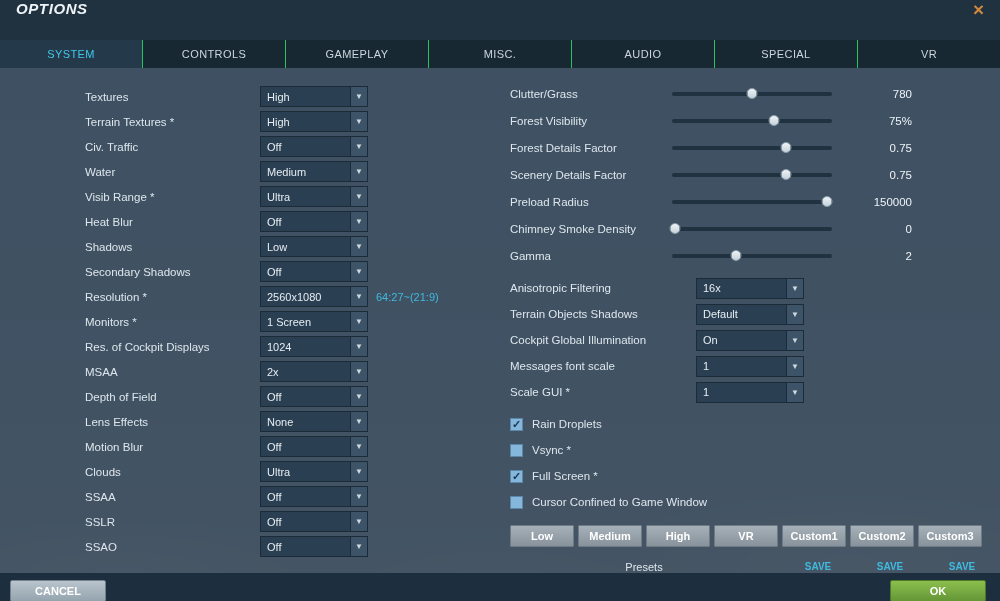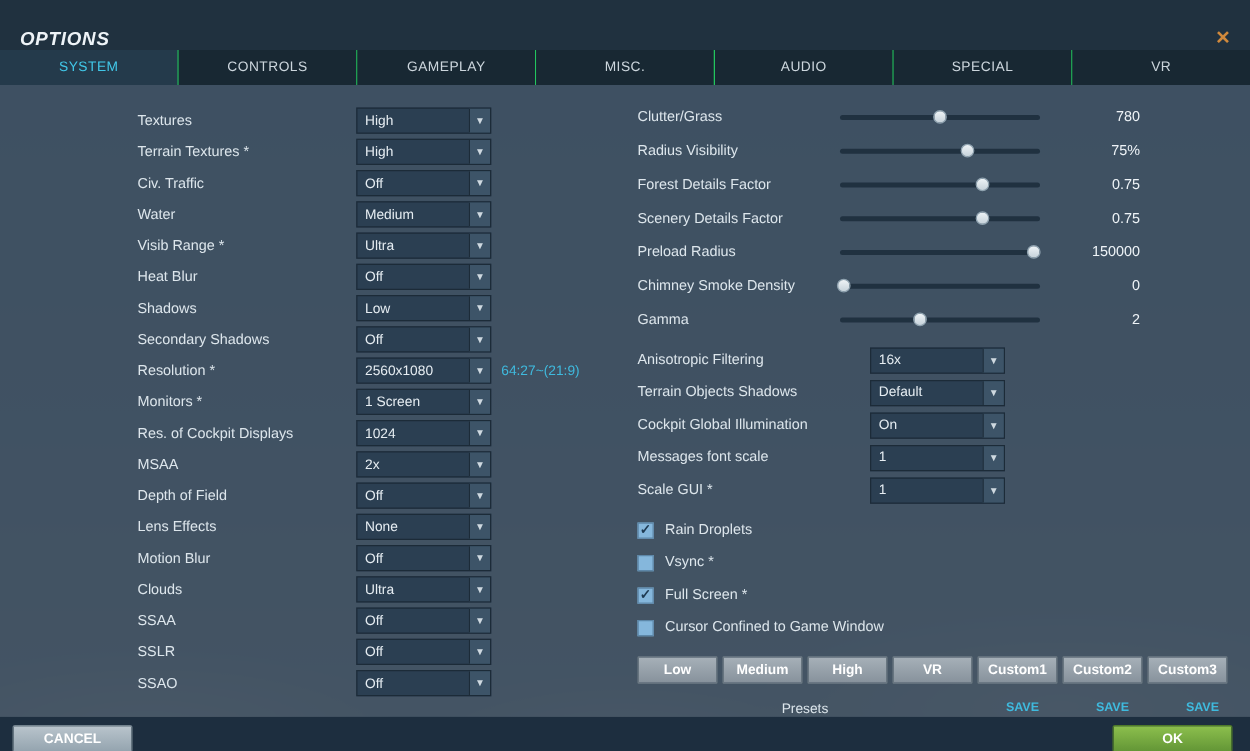--- a/index.html
+++ b/index.html
@@ -8,34 +8,34 @@
     font-family:"Liberation Sans",sans-serif;
     background:
       radial-gradient(ellipse 300px 90px at 12% 97%, rgba(255,255,255,0.95), rgba(255,255,255,0) 70%),
       radial-gradient(ellipse 350px 110px at 85% 94%, rgba(255,255,255,0.85), rgba(255,255,255,0) 70%),
       radial-gradient(ellipse 250px 80px at 50% 99%, rgba(255,255,255,0.9), rgba(255,255,255,0) 70%),
       linear-gradient(#6d9ac2 0%, #8fb0cb 55%, #c7d4dd 100%);
   }
   .window{width:1000px;height:601px;display:flex;flex-direction:column;}
 
   
-  .titlebar{height:40px;background:#20313f;display:flex;align-items:flex-end;padding:0 16px;box-sizing:border-box;flex:0 0 auto;}
+  .titlebar{height:40px;background:#20313f;display:flex;align-items:flex-start;padding:0 16px;box-sizing:border-box;flex:0 0 auto;}
   .title{color:#eef3f7;font-size:15px;font-weight:bold;font-style:italic;letter-spacing:.6px;}
   .close{margin-left:auto;color:#d0893c;font-size:19px;font-weight:bold;cursor:pointer;line-height:1;}
 
   
   .tabs{height:28px;display:flex;background:#121f29;flex:0 0 auto;}
   .tab{flex:1;display:flex;align-items:center;justify-content:center;font-size:11px;letter-spacing:.4px;
        color:#ccd6dd;background:#182833;border-right:1px solid #22c55e;cursor:pointer;}
   .tab:last-child{border-right:none;}
   .tab.active{background:#243a4b;color:#41c7e8;}
 
   
   .content{flex:1 1 auto;background:rgba(58,74,90,0.93);display:flex;box-sizing:border-box;}
-  .leftcol{width:480px;box-sizing:border-box;padding:16px 0 0 110px;}
+  .leftcol{width:480px;box-sizing:border-box;padding:16px 0 0 85px;}
   .rightcol{flex:1;box-sizing:border-box;padding:12px 0 0 30px;}
 
   
   .lrow{height:25px;display:flex;align-items:center;}
   .lbl{width:175px;font-size:11.5px;color:#dde6ec;}
   .dd{width:106px;height:19px;background:#2b3f52;border:1px solid #1c2b38;display:flex;align-items:center;cursor:pointer;flex:0 0 auto;}
   .ddv{flex:1;padding-left:6px;font-size:11px;color:#e6edf2;white-space:nowrap;overflow:hidden;}
   .dda{width:16px;height:100%;background:#3d5468;border-left:1px solid #1c2b38;display:flex;align-items:center;justify-content:center;
        font-size:8px;color:#cfd9e0;}
   .note{margin-left:8px;font-size:11px;color:#3fbade;white-space:nowrap;}
@@ -244,21 +244,21 @@
 
       <div class="srow">
         <span class="slbl">Clutter/Grass</span>
         <div class="slider">
           <div class="track"></div>
           <div class="thumb" style="left: 50%;"></div>
         </div>
         <span class="sval">780</span>
       </div>
       <div class="srow">
-        <span class="slbl">Radius Visibility</span>
+        <span class="slbl">Forest Visibility</span>
         <div class="slider">
           <div class="track"></div>
           <div class="thumb" style="left: 64%;"></div>
         </div>
         <span class="sval">75%</span>
       </div>
       <div class="srow">
         <span class="slbl">Forest Details Factor</span>
         <div class="slider">
           <div class="track"></div>

